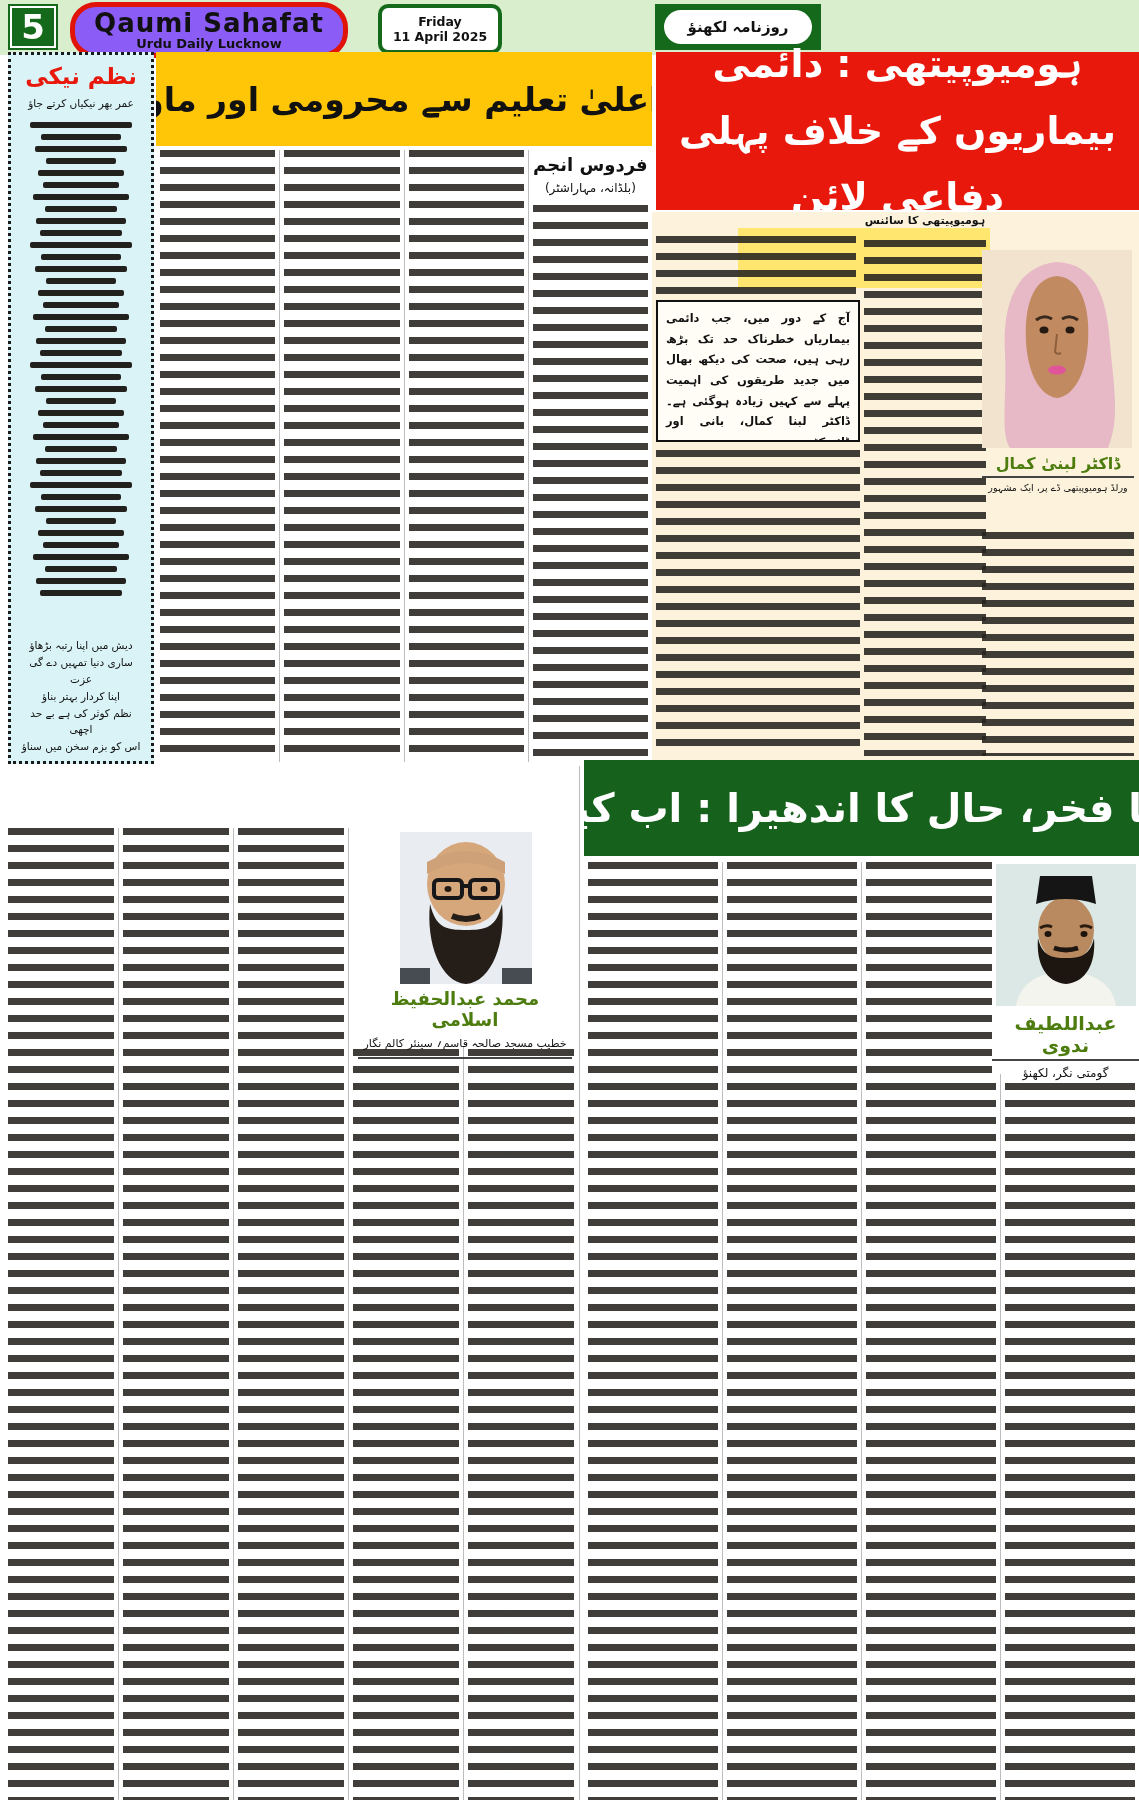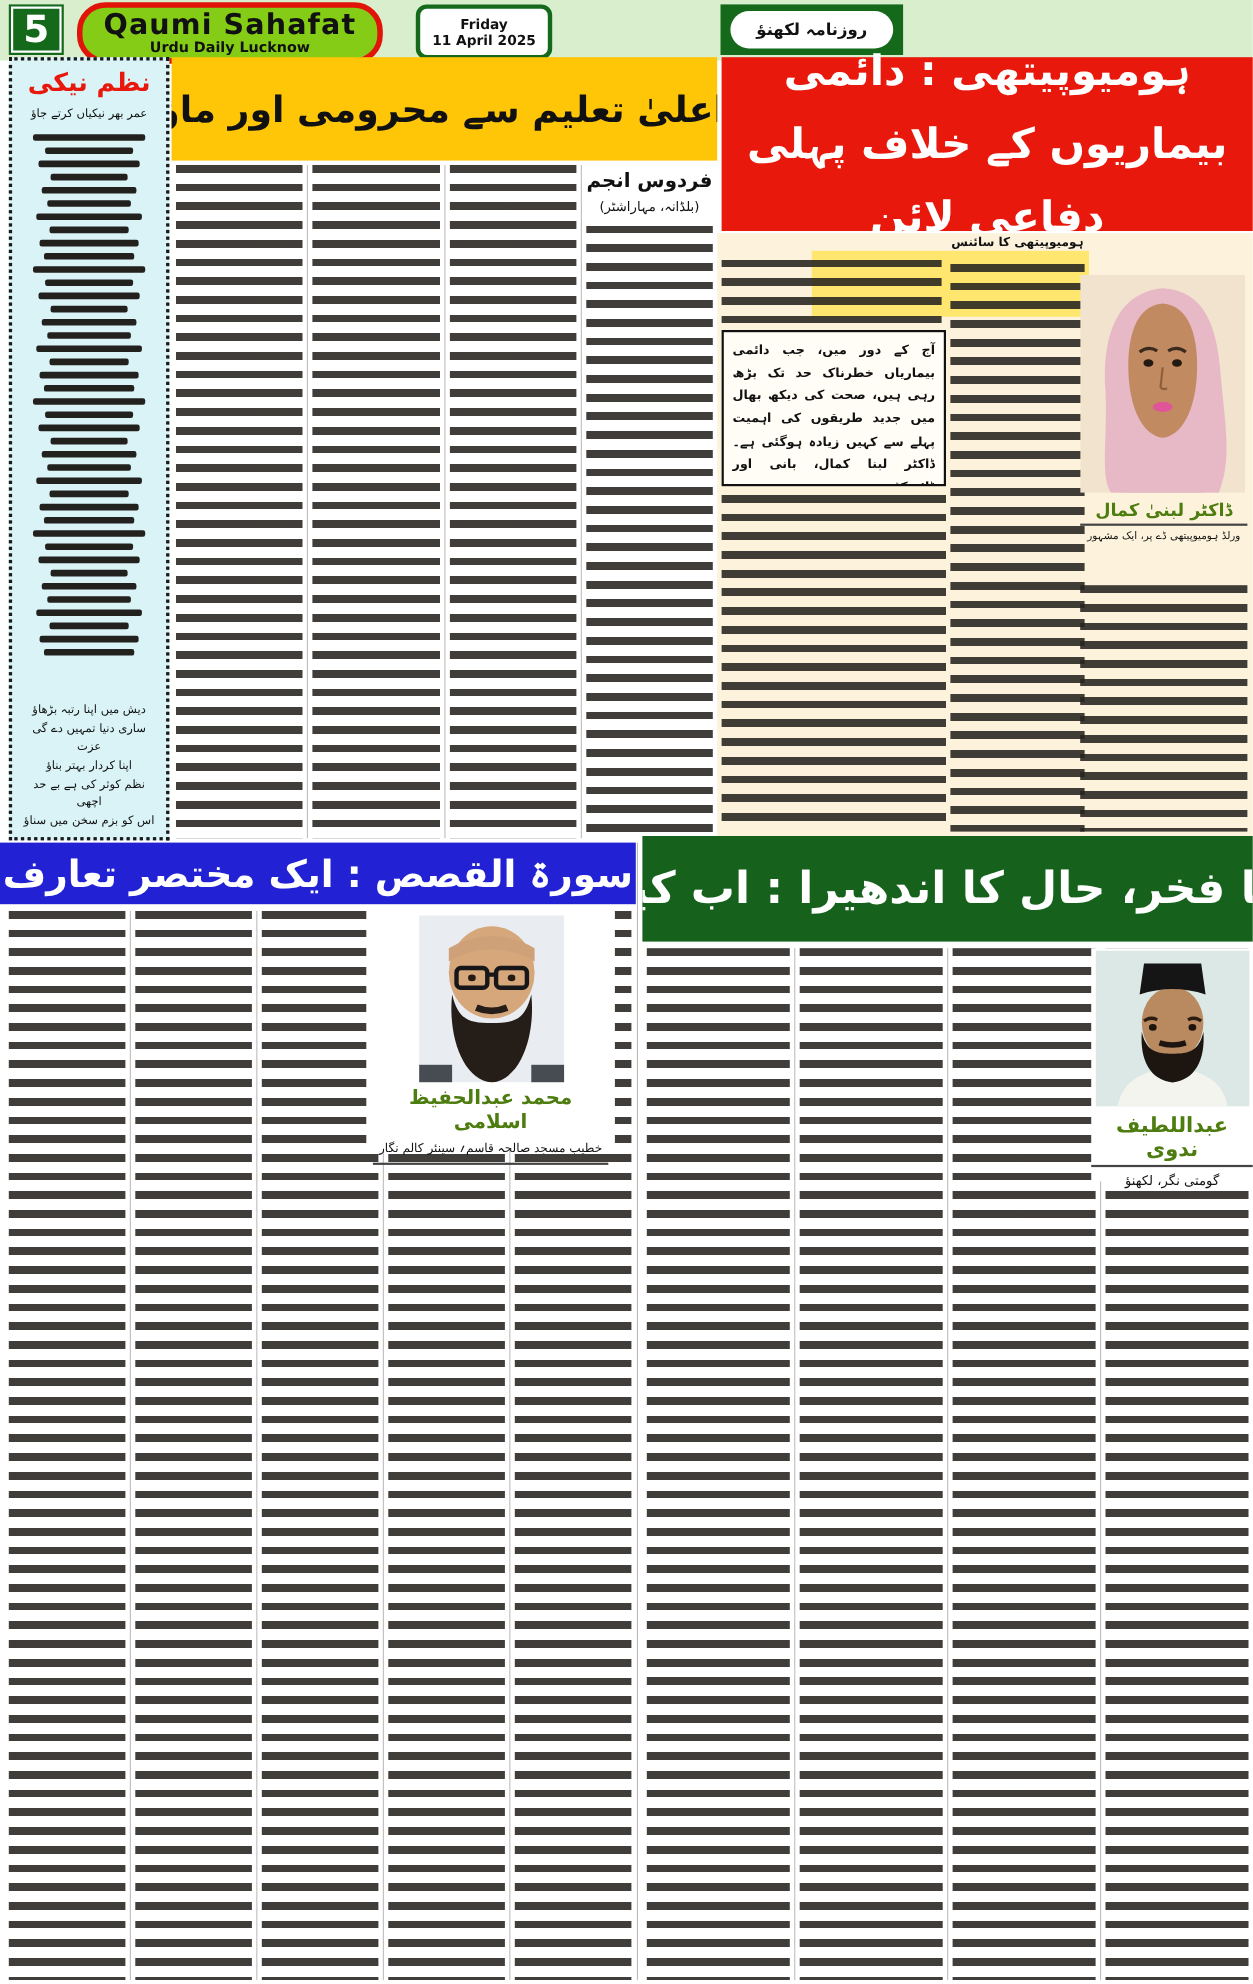--- a/index.html
+++ b/index.html
@@ -5,21 +5,21 @@
   html,body{margin:0;padding:0;background:#ffffff;}
   #page{position:relative;width:1139px;height:1804px;background:#ffffff;overflow:hidden;
         font-family:"DejaVu Sans",sans-serif;}
 
   
   #header{position:absolute;left:0;top:0;width:1139px;height:55px;background:#d9eecd;}
   #pagenum{position:absolute;left:8px;top:4px;width:50px;height:46px;background:#15691b;
            box-shadow:inset 0 0 0 2px #15691b, inset 0 0 0 4px #ffffff;
            display:flex;align-items:center;justify-content:center;color:#fff;
            font-size:34px;font-weight:bold;}
-  #masthead{position:absolute;left:70px;top:2px;width:268px;height:46px;background:#84cc16;
+  #masthead{position:absolute;left:70px;top:2px;width:268px;height:46px;background:#8b5cf6;
             border:5px solid #e01408;border-radius:26px;display:flex;flex-direction:column;
             align-items:center;justify-content:center;line-height:1.05;}
   #masthead .t1{font-size:26px;font-weight:800;color:#111;letter-spacing:1px;}
   #masthead .t2{font-size:13px;font-weight:700;color:#111;}
   #datebox{position:absolute;left:378px;top:4px;width:116px;height:42px;background:#fff;
            border:4px solid #15691b;border-radius:10px;display:flex;flex-direction:column;
            align-items:center;justify-content:center;line-height:1.2;}
   #datebox div{font-size:12.5px;font-weight:700;color:#111;}
   #nameplate{position:absolute;left:655px;top:4px;width:166px;height:46px;background:#15691b;
              display:flex;align-items:center;justify-content:center;}
@@ -79,21 +79,21 @@
   #hl-blue{position:absolute;left:0;top:766px;width:578px;height:56px;background:#2222d4;
         display:flex;align-items:center;justify-content:center;color:#fff;font-size:34px;
         font-weight:800;direction:rtl;white-space:nowrap;overflow:hidden;}
   #hl-green{position:absolute;left:584px;top:760px;width:555px;height:96px;background:#16611c;
         display:flex;align-items:center;justify-content:center;color:#fff;font-size:40px;
         font-weight:800;direction:rtl;white-space:nowrap;overflow:hidden;}
 
   
   #surah-cols{position:absolute;left:4px;top:828px;width:574px;height:972px;}
   #surah-cols .cols{height:100%;}
-  #surah-photo-block{position:absolute;left:329px;top:0px;width:226px;height:218px;background:#fff;}
+  #surah-photo-block{position:absolute;left:348px;top:0px;width:226px;height:218px;background:#fff;}
   #present-cols{position:absolute;left:584px;top:862px;width:555px;height:938px;}
   #present-cols .cols{height:100%;}
   #present-photo-block{position:absolute;left:408px;top:0px;width:147px;height:212px;background:#fff;}
   #vdivider{position:absolute;left:579px;top:766px;width:1px;height:1034px;background:#bbb;}
 </style>
 </head>
 <body>
 
 <div id="page">
 
@@ -208,21 +208,20 @@
         <path d="M30,150 C40,170 110,170 122,148 C126,176 120,190 112,198 L38,198 C28,188 26,168 30,150 Z" fill="#e7b9c6"></path>
       </svg>
     </div>
     <div style="position:absolute;left:330px;top:242px;width:152px;">
       <div class="cap-name">ڈاکٹر لبنیٰ کمال</div>
       <div class="cap-sub">ورلڈ ہومیوپیتھی ڈے پر، ایک مشہور</div>
     </div>
     <div class="sim" style="position:absolute;left:330px;top:320px;width:152px;height:224px;"></div>
   </div>
 
-  <div id="hl-blue">سورۃ القصص : ایک مختصر تعارف</div>
   <div id="hl-green">ماضی کا فخر، حال کا اندھیرا : اب کیا کریں؟</div>
   <div id="vdivider"></div>
 
   <div id="surah-cols">
     <div class="cols">
       <div class="col">
           <div class="fill sim"></div>
         </div>
       <div class="col">
           <div class="fill sim"></div>

